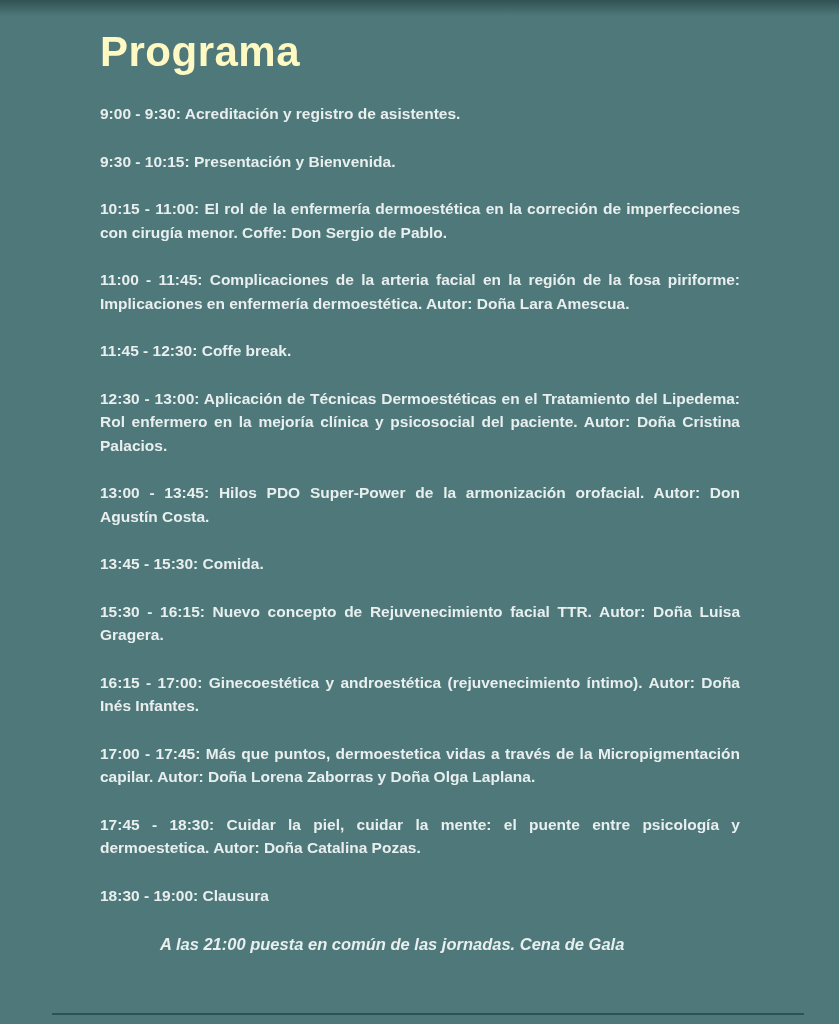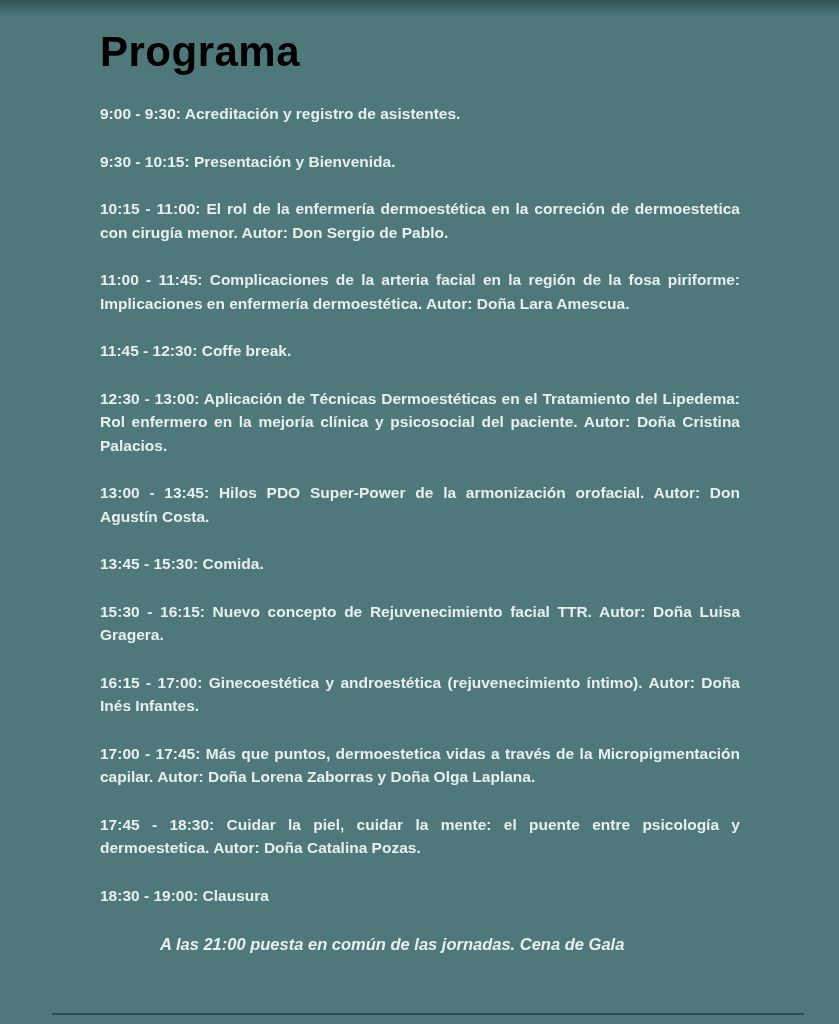--- a/index.html
+++ b/index.html
@@ -24,21 +24,21 @@
     left: 0; top: 0;
     width: 100%; height: 16px;
     background: linear-gradient(to bottom, rgba(23,44,45,0.5), rgba(23,44,45,0));
     pointer-events: none;
   }
   .title {
     font-size: 42px;
     font-weight: 700;
     letter-spacing: 0.5px;
     margin: 0 0 26px 0;
-    color: #000000;
+    color: #fef9c3;
   }
   .schedule {
     margin: 0;
   }
   .item {
     margin: 0 0 24px 0;
     font-size: 15.5px;
     font-weight: 700;
     line-height: 23.5px;
     text-align: justify;
@@ -70,21 +70,21 @@
 </style>
 </head>
 <body>
 
 <div class="page" style="background: rgb(78, 120, 122); color: rgb(232, 239, 238);">
   <h1 class="title">Programa</h1>
 
   <div class="schedule">
       <p class="item"><span class="time">9:00 - 9:30:</span> <span>Acreditación y registro de asistentes.</span></p>
       <p class="item"><span class="time">9:30 - 10:15:</span> <span>Presentación y Bienvenida.</span></p>
-      <p class="item"><span class="time">10:15 - 11:00:</span> <span>El rol de la enfermería dermoestética en la correción de dermoestetica con cirugía menor. Autor: Don Sergio de Pablo.</span></p>
+      <p class="item"><span class="time">10:15 - 11:00:</span> <span>El rol de la enfermería dermoestética en la correción de imperfecciones con cirugía menor. Coffe: Don Sergio de Pablo.</span></p>
       <p class="item"><span class="time">11:00 - 11:45:</span> <span>Complicaciones de la arteria facial en la región de la fosa piriforme: Implicaciones en enfermería dermoestética. Autor: Doña Lara Amescua.</span></p>
       <p class="item"><span class="time">11:45 - 12:30:</span> <span>Coffe break.</span></p>
       <p class="item"><span class="time">12:30 - 13:00:</span> <span>Aplicación de Técnicas Dermoestéticas en el Tratamiento del Lipedema: Rol enfermero en la mejoría clínica y psicosocial del paciente. Autor: Doña Cristina Palacios.</span></p>
       <p class="item"><span class="time">13:00 - 13:45:</span> <span>Hilos PDO </span><span class="italic">Super-Power</span><span> de la armonización orofacial. Autor: Don Agustín Costa.</span></p>
       <p class="item"><span class="time">13:45 - 15:30:</span> <span>Comida.</span></p>
       <p class="item"><span class="time">15:30 - 16:15:</span> <span>Nuevo concepto de Rejuvenecimiento facial TTR. Autor: Doña Luisa Gragera.</span></p>
       <p class="item"><span class="time">16:15 - 17:00:</span> <span>Ginecoestética y androestética (rejuvenecimiento íntimo). Autor: Doña Inés Infantes.</span></p>
       <p class="item"><span class="time">17:00 - 17:45:</span> <span>Más que puntos, dermoestetica vidas a través de la Micropigmentación capilar. Autor: Doña Lorena Zaborras y Doña Olga Laplana.</span></p>
       <p class="item"><span class="time">17:45 - 18:30:</span> <span>Cuidar la piel, cuidar la mente: el puente entre psicología y dermoestetica. Autor: Doña Catalina Pozas.</span></p>
       <p class="item"><span class="time">18:30 - 19:00:</span> <span>Clausura</span></p>

